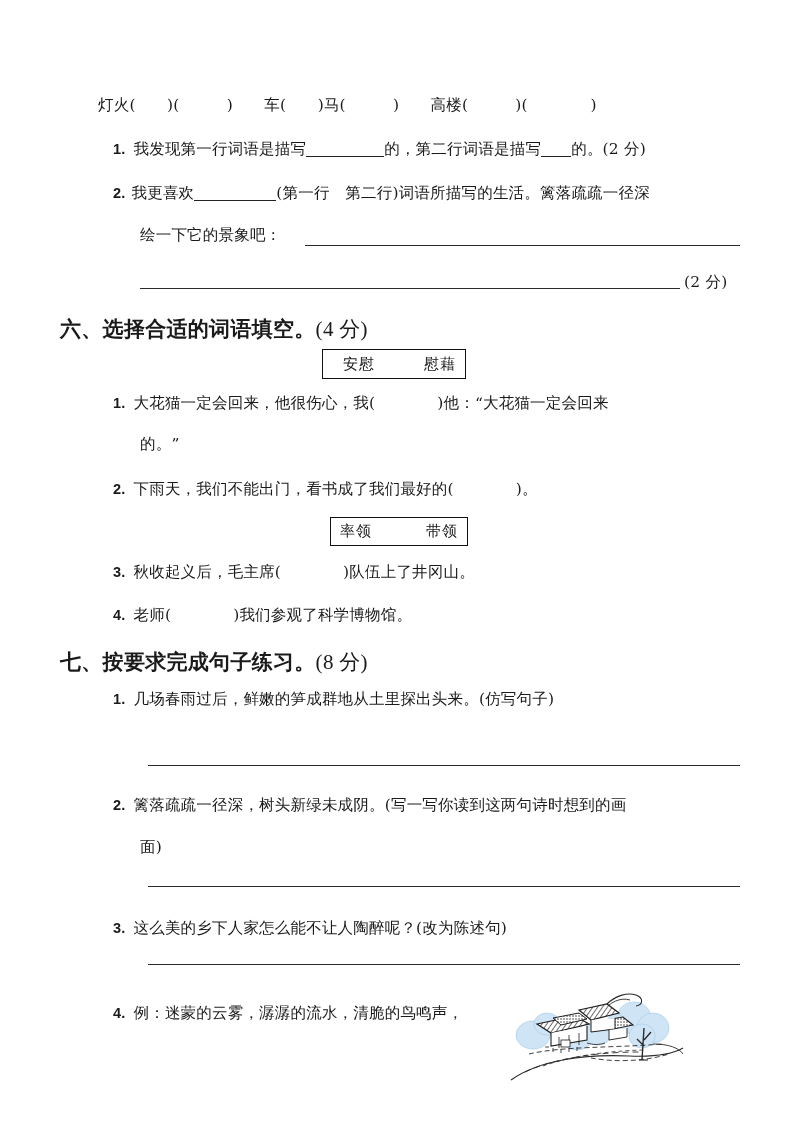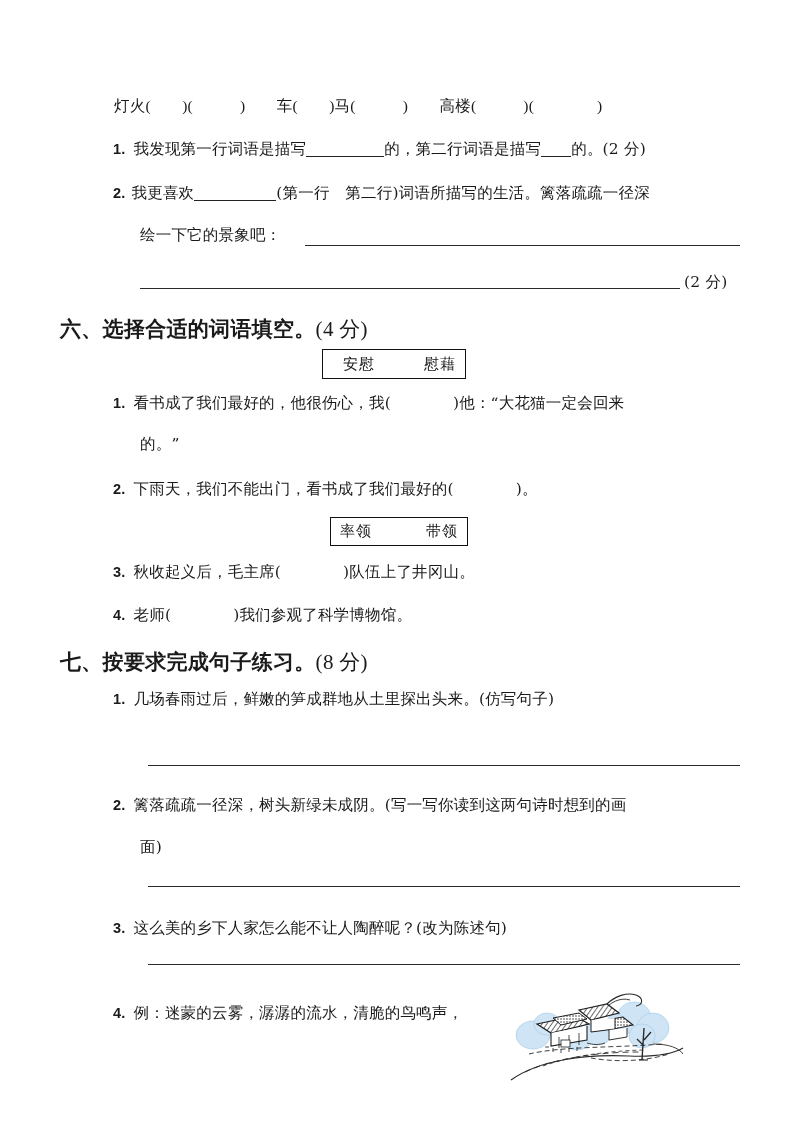--- a/index.html
+++ b/index.html
@@ -95,21 +95,21 @@
     width: 185px;
     height: 105px;
   }
   .illus svg { display: block; }
 </style>
 </head>
 <body>
 
 <div class="page">
 
-  <div class="row cn" style="left:114px; top:98px;font-family:Liberation Serif, serif;">灯火(　　)(　　　)　　车(　　)马(　　　)　　高楼(　　　)(　　　　)</div>
+  <div class="row cn" style="left:98px; top:98px;">灯火(　　)(　　　)　　车(　　)马(　　　)　　高楼(　　　)(　　　　)</div>
 
   <div class="row cn" style="left:113px; top:142px;">
     <span class="qnum">1.</span><span style="display:inline-block;width:8px"></span><span>我发现第一行词语是描写</span><span class="ublank" style="width:78px"></span><span>的，第二行词语是描写</span><span class="ublank" style="width:30px"></span><span>的。</span><span>(2 分)</span>
   </div>
 
   <div class="row cn" style="left:113px; top:186px;">
     <span class="qnum">2.</span><span style="display:inline-block;width:6px"></span><span>我更喜欢</span><span class="ublank" style="width:82px"></span><span>(第一行　第二行)词语所描写的生活。篱落疏疏一径深</span>
   </div>
 
   <div class="row cn" style="left:140px; top:228px;">
@@ -123,21 +123,21 @@
   <div class="section-head cn" style="left:60px; top:315px;">
     <span>六、</span><span>选择合适的词语填空。</span><span class="pts">(4 分)</span>
   </div>
 
   <div class="wordbox cn" style="left:322px; top:349px; width:144px; height:30px;padding-left:20px;">
     <span>安慰</span>
     <span>慰藉</span>
   </div>
 
   <div class="row cn" style="left:113px; top:396px;">
-    <span class="qnum">1.</span><span style="display:inline-block;width:8px"></span><span>看书成了我们最好的，他很伤心，我(</span><span class="paren-gap" style="width:62px"></span><span>)他：“大花猫一定会回来</span>
+    <span class="qnum">1.</span><span style="display:inline-block;width:8px"></span><span>大花猫一定会回来，他很伤心，我(</span><span class="paren-gap" style="width:62px"></span><span>)他：“大花猫一定会回来</span>
   </div>
   <div class="row cn" style="left:140px; top:437px;">的。”</div>
 
   <div class="row cn" style="left:113px; top:482px;">
     <span class="qnum">2.</span><span style="display:inline-block;width:8px"></span><span>下雨天，我们不能出门，看书成了我们最好的(</span><span class="paren-gap" style="width:62px"></span><span>)。</span>
   </div>
 
   <div class="wordbox cn" style="left:330px; top:517px; width:138px; height:29px;">
     <span>率领</span>
     <span>带领</span>

